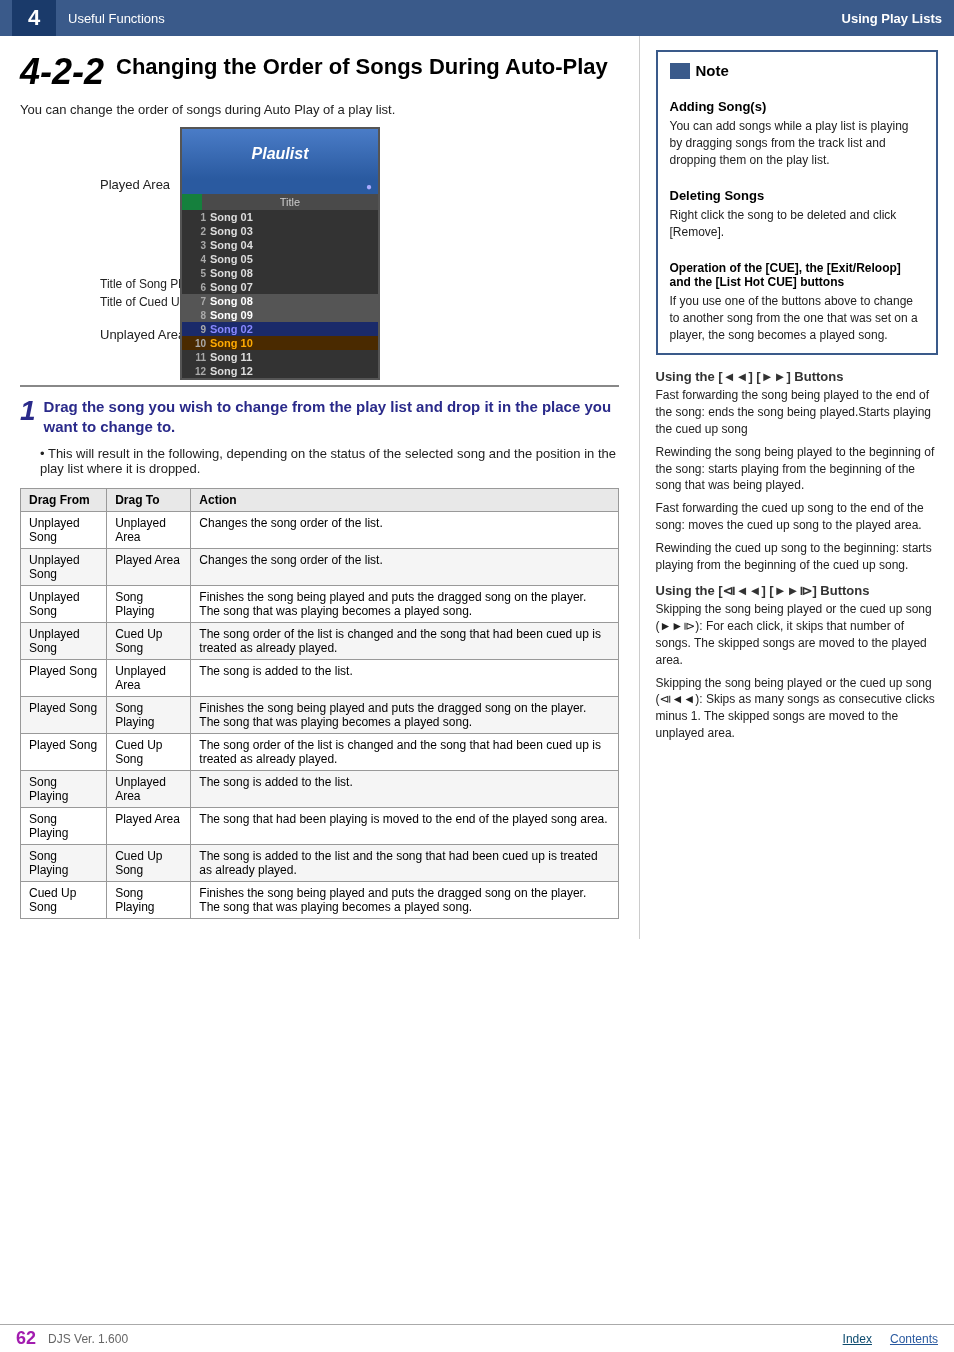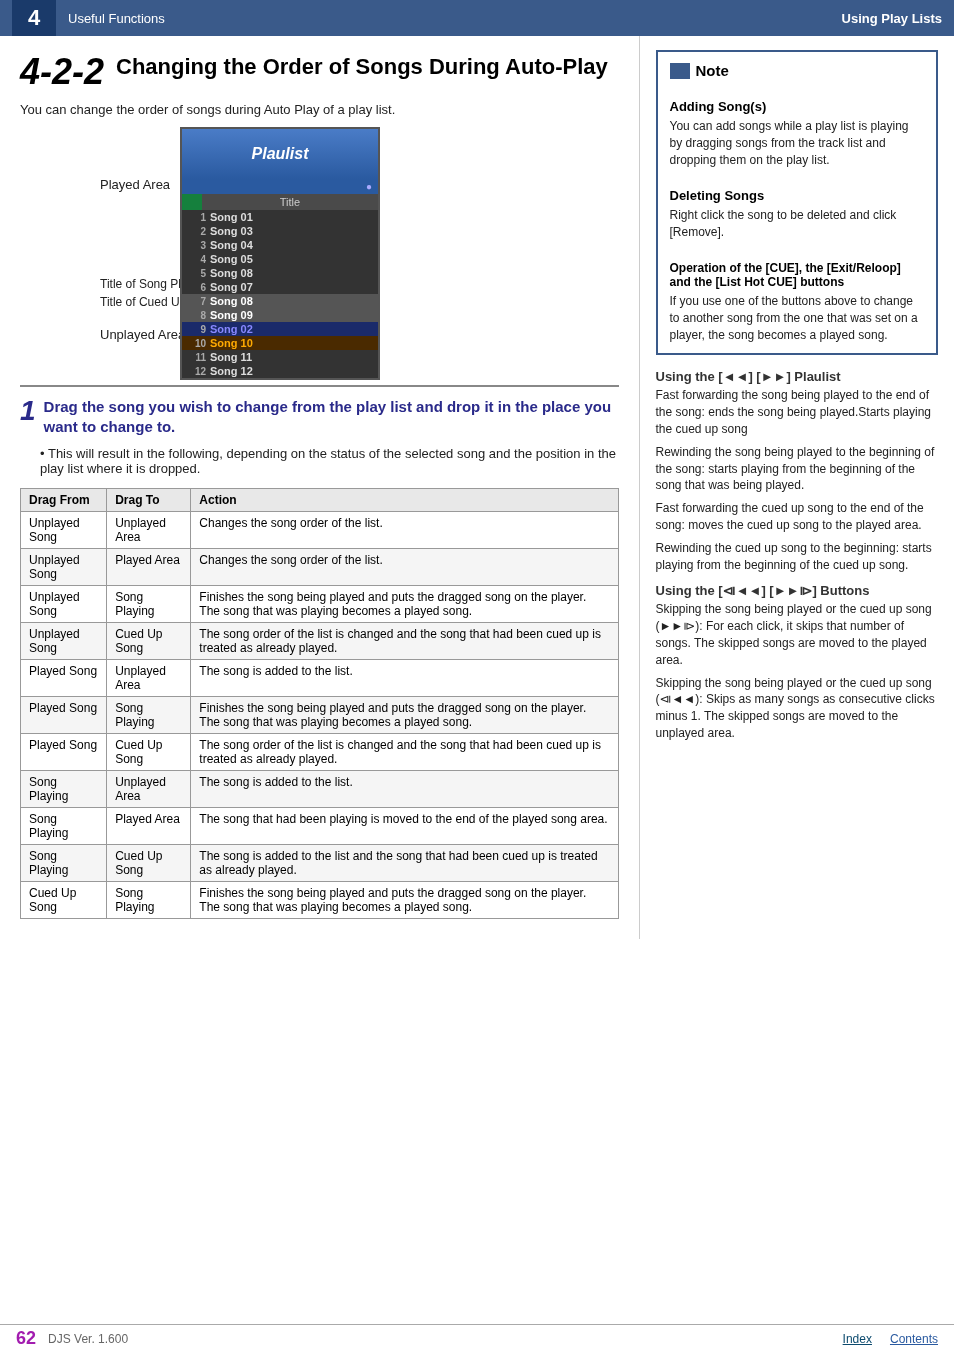--- a/index.html
+++ b/index.html
@@ -450,21 +450,21 @@
         <span class="note-title">Note</span>
       </div>
       <div class="note-section-title">Adding Song(s)</div>
       <div class="note-text">You can add songs while a play list is playing by dragging songs from the track list and dropping them on the play list.</div>
       <div class="note-section-title">Deleting Songs</div>
       <div class="note-text">Right click the song to be deleted and click [Remove].</div>
       <div class="note-section-title" style="font-size:12px;">Operation of the [CUE], the [Exit/Reloop] and the [List Hot CUE] buttons</div>
       <div class="note-text">If you use one of the buttons above to change to another song from the one that was set on a player, the song becomes a played song.</div>
     </div>
 
-    <div class="right-section-subtitle">Using the [◄◄] [►►] Plaulist</div>
+    <div class="right-section-subtitle">Using the [◄◄] [►►] Buttons</div>
     <div class="right-text">Fast forwarding the song being played to the end of the song: ends the song being played.Starts playing the cued up song</div>
     <div class="right-text">Rewinding the song being played to the beginning of the song: starts playing from the beginning of the song that was being played.</div>
     <div class="right-text">Fast forwarding the cued up song to the end of the song: moves the cued up song to the played area.</div>
     <div class="right-text">Rewinding the cued up song to the beginning: starts playing from the beginning of the cued up song.</div>
 
     <div class="right-section-subtitle">Using the [⧏◄◄] [►►⧐] Buttons</div>
     <div class="right-text">Skipping the song being played or the cued up song (►►⧐):
 For each click, it skips that number of songs. The skipped songs are moved to the played area.</div>
     <div class="right-text">Skipping the song being played or the cued up song (⧏◄◄):
 Skips as many songs as consecutive clicks minus 1. The skipped songs are moved to the unplayed area.</div>

